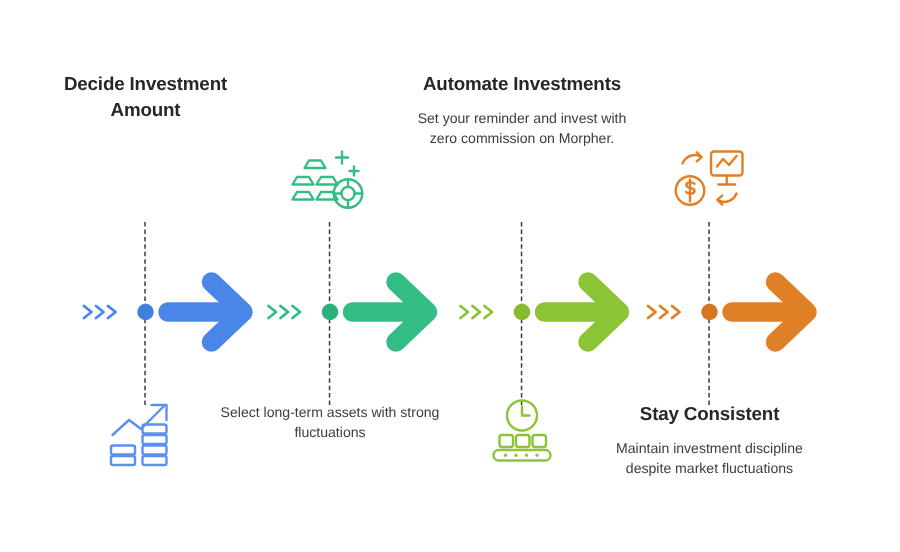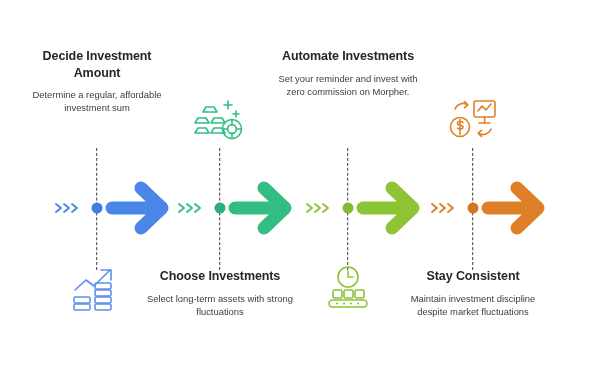--- a/index.html
+++ b/index.html
@@ -133,21 +133,20 @@
       <svg width="66" height="62" viewBox="0 0 66 62" aria-hidden="true">
         <g fill="none" stroke="#4a86e8" stroke-width="13" stroke-linecap="round" stroke-linejoin="round">
           <line x1="7" y1="31" x2="47" y2="31"></line>
           <polyline points="36,11 57,31 36,51"></polyline>
         </g>
       </svg>
     </div>
 
     <div class="text-block above">
       <p class="step-title">Decide Investment Amount</p>
-      <p class="step-desc">Determine a regular, affordable investment sum</p>
     </div>
 
     <div class="icon-block bottom">
       <svg width="54" height="48" viewBox="0 0 54 48" aria-hidden="true">
         <g fill="none" stroke="#5b8ff0" stroke-width="1.6" stroke-linecap="round" stroke-linejoin="round">
           <polyline points="5,26 16,16 24,22 40,6"></polyline>
           <polyline points="31,6 41,6 41,16"></polyline>
           <rect x="4" y="33" width="16" height="6" rx="1.4"></rect>
           <rect x="4" y="40" width="16" height="6" rx="1.4"></rect>
           <rect x="25" y="19" width="16" height="6" rx="1.4"></rect>
@@ -177,21 +176,20 @@
     <div class="big-arrow">
       <svg width="66" height="62" viewBox="0 0 66 62" aria-hidden="true">
         <g fill="none" stroke="#33bd84" stroke-width="13" stroke-linecap="round" stroke-linejoin="round">
           <line x1="7" y1="31" x2="47" y2="31"></line>
           <polyline points="36,11 57,31 36,51"></polyline>
         </g>
       </svg>
     </div>
 
     <div class="text-block below">
-      <p class="step-title">Choose Investments</p>
       <p class="step-desc">Select long-term assets with strong fluctuations</p>
     </div>
 
     <div class="icon-block top">
       <svg width="52" height="46" viewBox="0 0 52 46" aria-hidden="true">
         <g fill="none" stroke="#33bd84" stroke-width="1.6" stroke-linecap="round" stroke-linejoin="round">
           <path d="M12 11 h8 l3 5 h-14 z"></path>
           <path d="M4 22 h8 l3 5 H1 z"></path>
           <path d="M20 22 h8 l3 5 H17 z"></path>
           <path d="M4 32 h8 l3 5 H1 z"></path>

